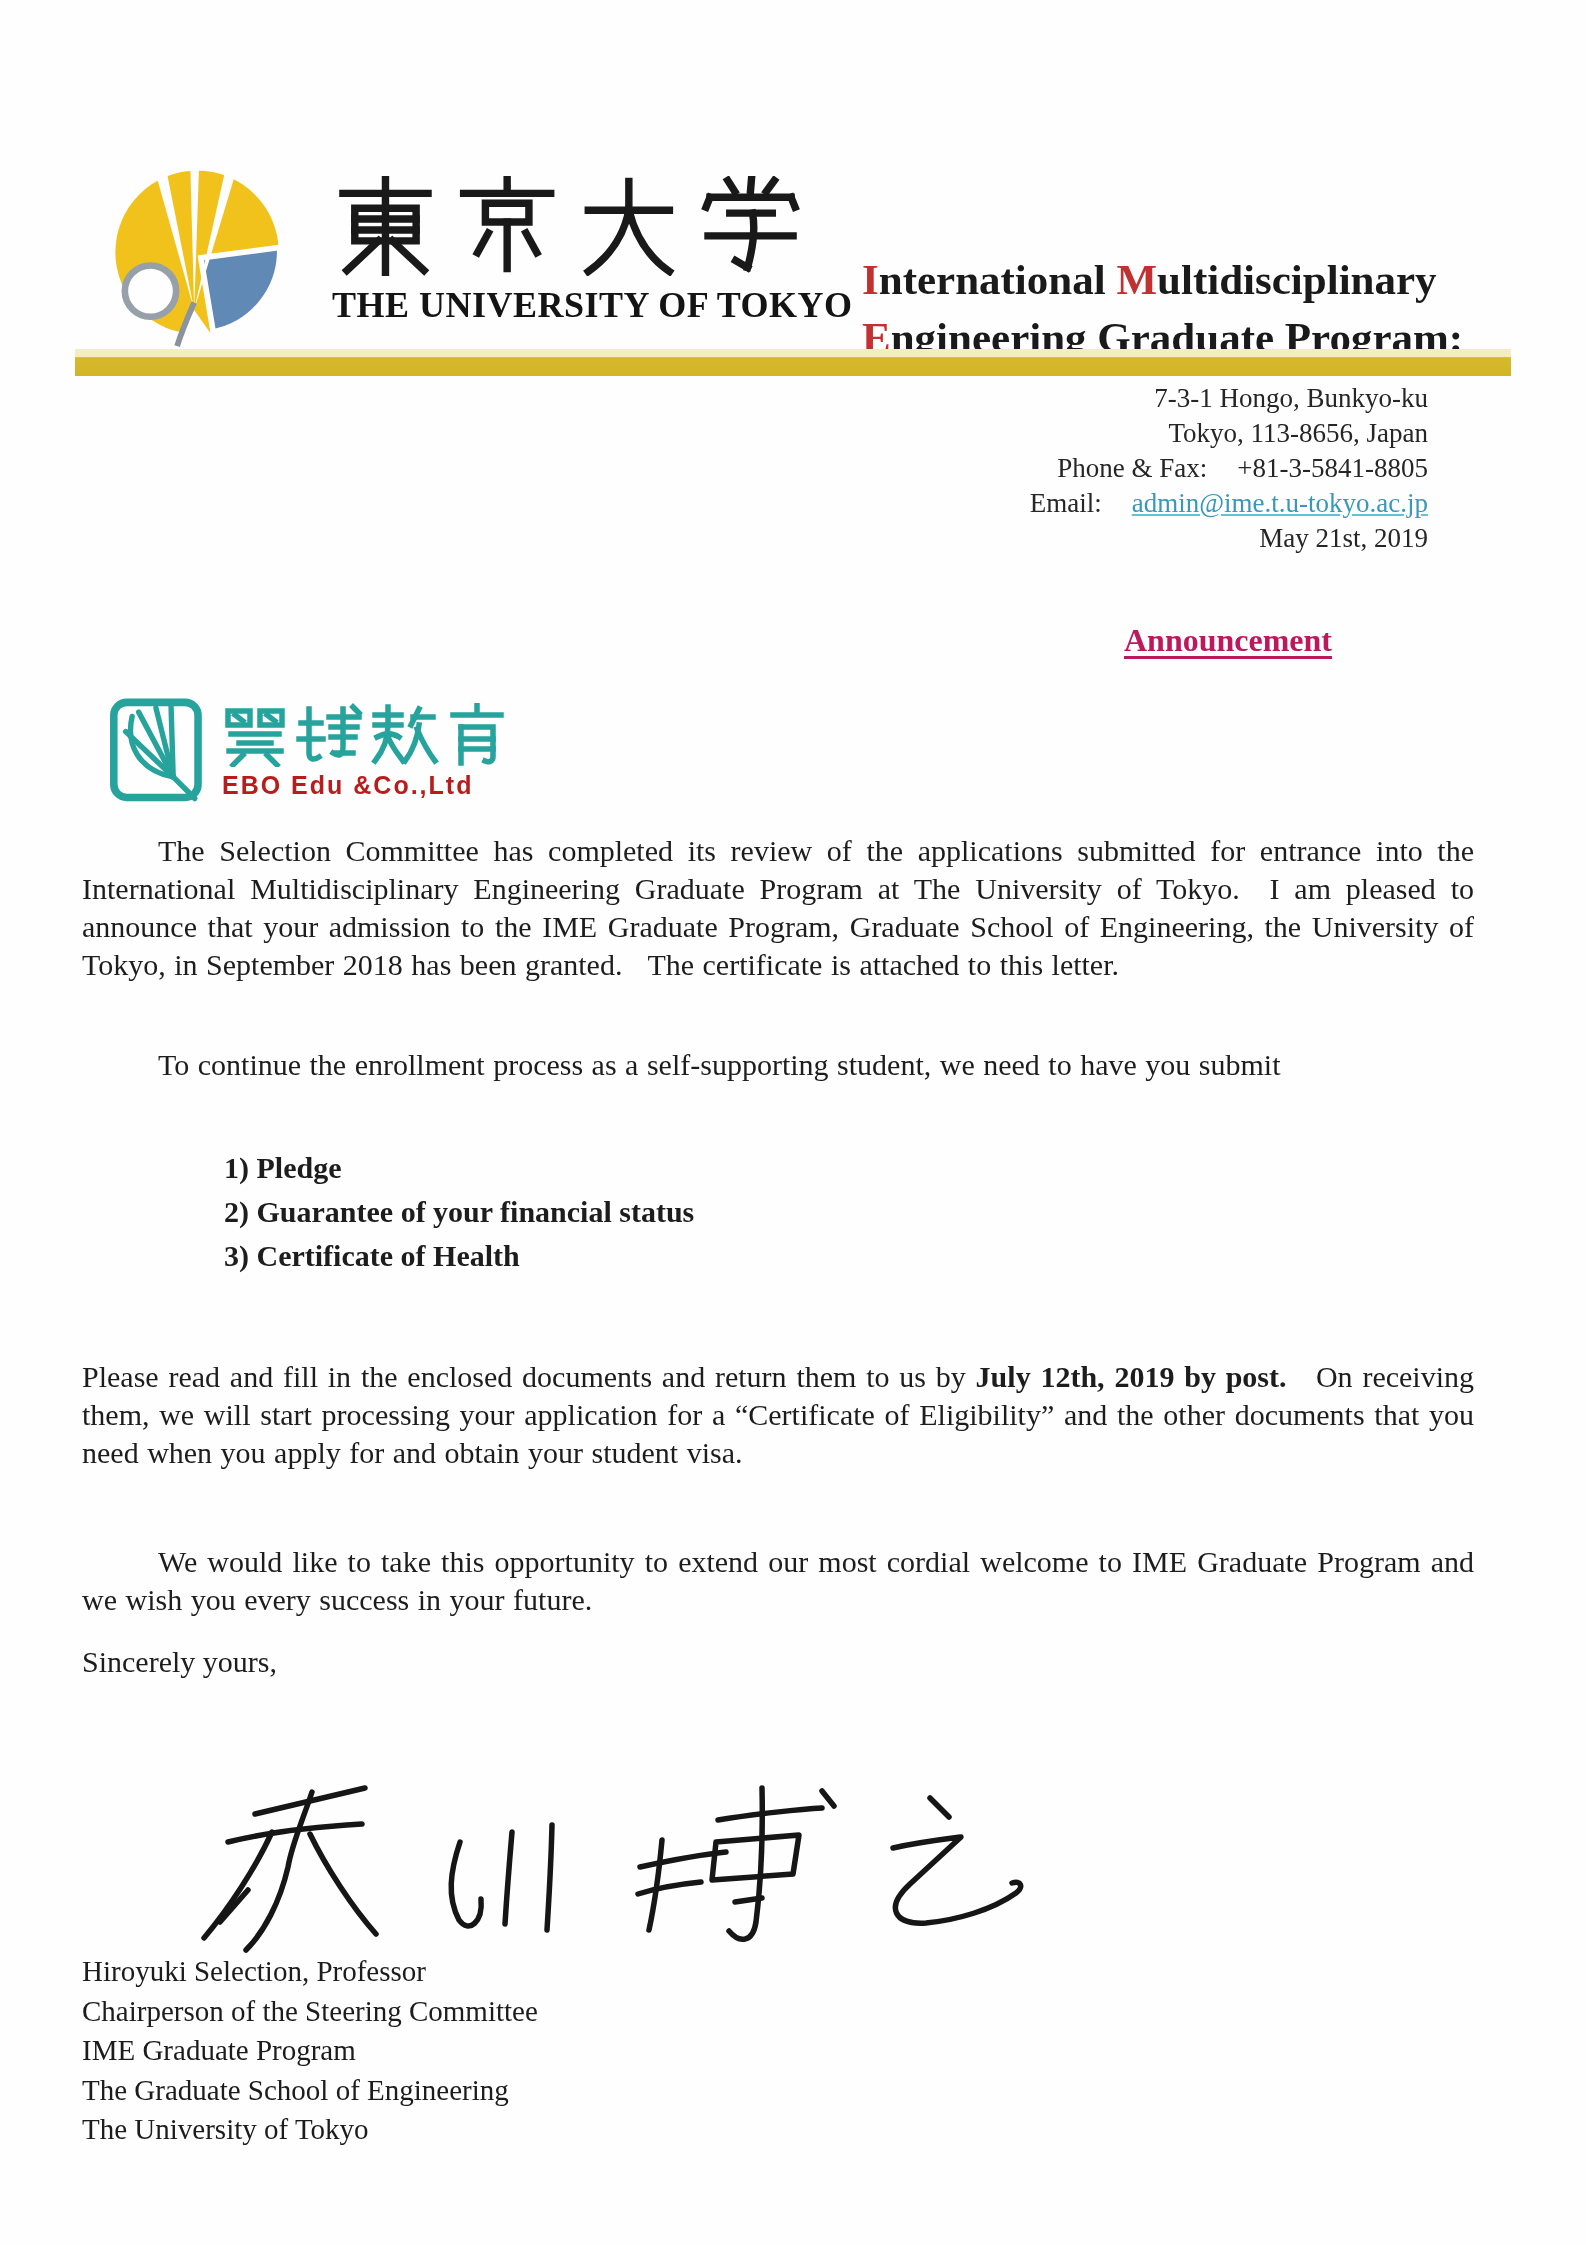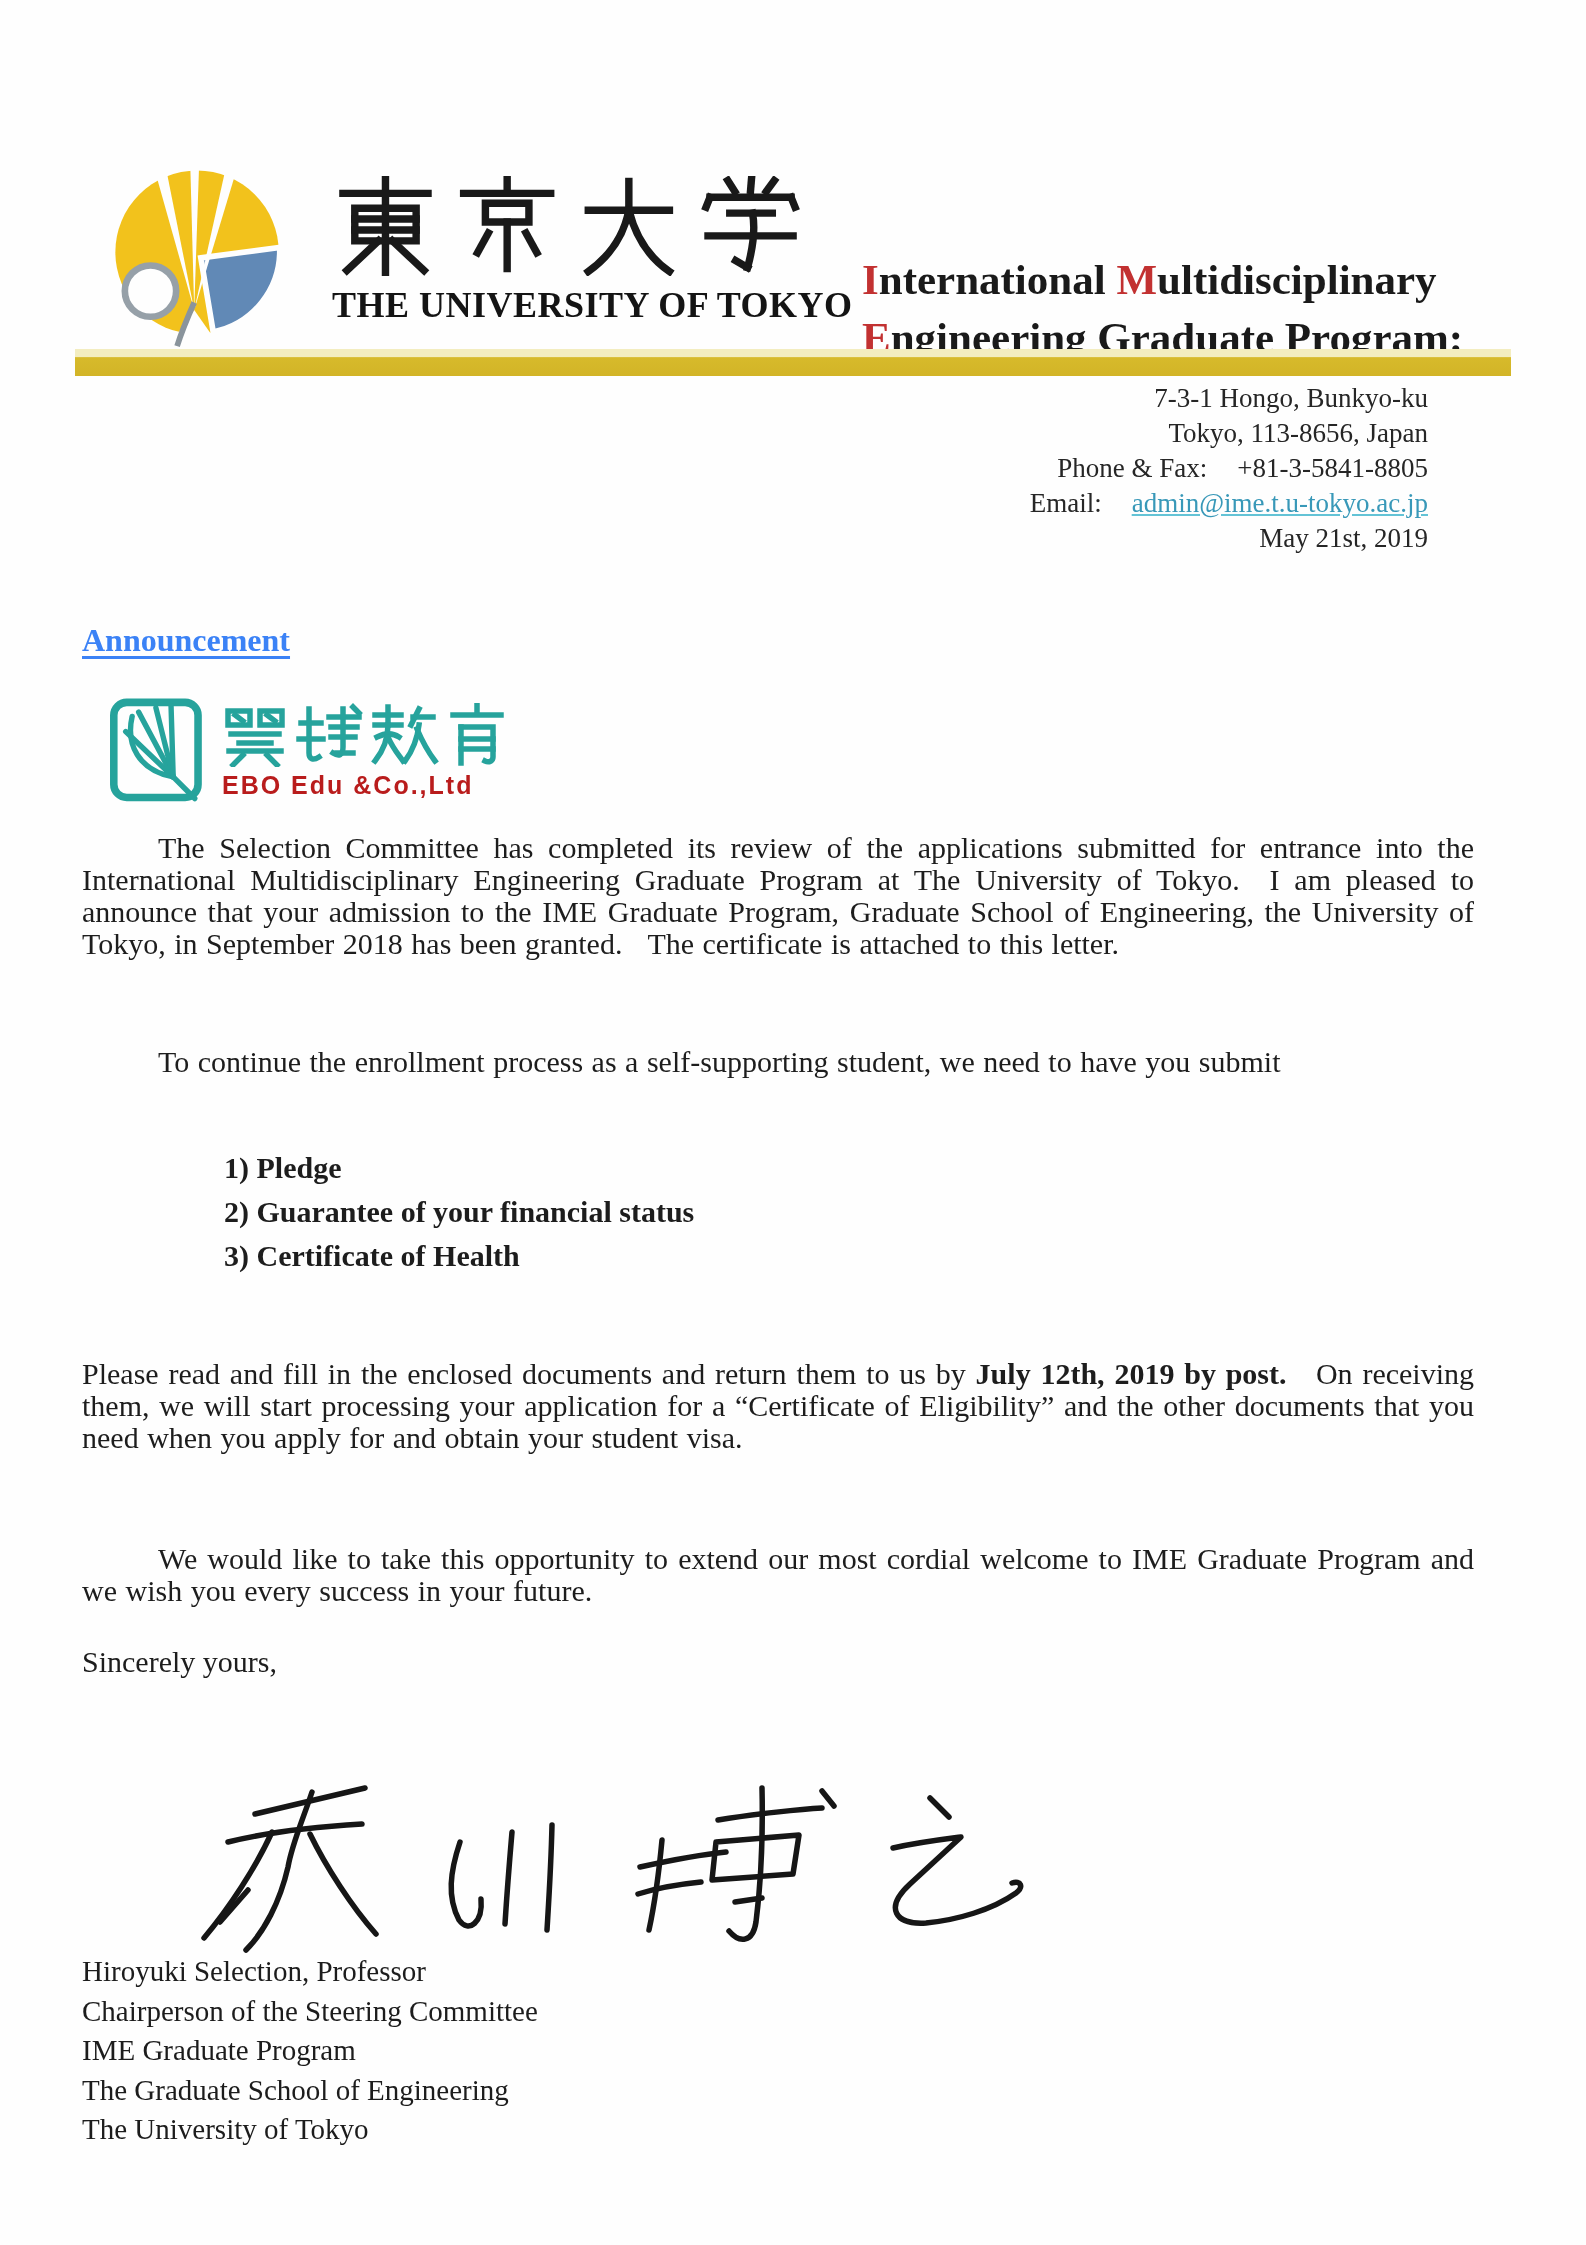--- a/index.html
+++ b/index.html
@@ -17,31 +17,31 @@
   .red{color:#c23131;}
   .gold-bar{position:absolute;left:75px;top:349px;width:1436px;height:27px;
             background:linear-gradient(180deg,#f3edc0 0%,#f3edc0 28%,#d7ba2b 32%,#d2b427 100%);}
 
   .address{position:absolute;top:381px;right:158px;text-align:right;font-size:27px;
            line-height:35px;color:#262626;}
   .address .gap{display:inline-block;width:30px;}
   .email-link{color:#3898b8;text-decoration:underline;text-decoration-color:#63c3d6;cursor:pointer;}
 
   
-  .announcement{position:absolute;left:82px;top:622px;width:1250px;text-align:left;
-                font-size:32px;font-weight:600;color:#3b82f6;}
+  .announcement{position:absolute;left:82px;top:622px;width:1250px;text-align:right;
+                font-size:32px;font-weight:600;color:#be185d;}
   .announcement span{text-decoration:underline;text-underline-offset:5px;}
   .ebo{position:absolute;left:108px;top:693px;width:420px;height:115px;}
   .ebo-box{position:absolute;left:0;top:4px;width:98px;height:108px;}
   .ebo-kanji{position:absolute;left:112px;top:10px;width:292px;height:64px;}
   .ebo-english{position:absolute;left:114px;top:78px;font-size:25px;font-weight:bold;
                font-family:"Liberation Sans","DejaVu Sans",sans-serif;color:#b91c1c;letter-spacing:2px;}
 
   
-  .body-p{position:absolute;left:82px;width:1392px;margin:0;font-size:30px;line-height:32px;
+  .body-p{position:absolute;left:82px;width:1392px;margin:0;font-size:30px;line-height:38px;
           text-align:justify;white-space:pre-wrap;color:#1d1d1d;word-spacing:1px;}
   .indent{text-indent:76px;}
   .p1{top:832px;} .p2{top:1036px;margin-top:10px;} .p3{top:1358px;} .p4{top:1543px;}
   .bold{font-weight:bold;margin-top:17px;}
   .doc-list{position:absolute;left:224px;top:1146px;font-size:30px;font-weight:bold;line-height:44px;}
   .closing{position:absolute;left:82px;top:1645px;font-size:30px;}
   .signature{position:absolute;left:160px;top:1772px;width:880px;height:200px;}
   .footer{position:absolute;left:82px;top:1952px;font-size:29px;line-height:39.5px;color:#1c1c1c;}
 </style>
 </head>

